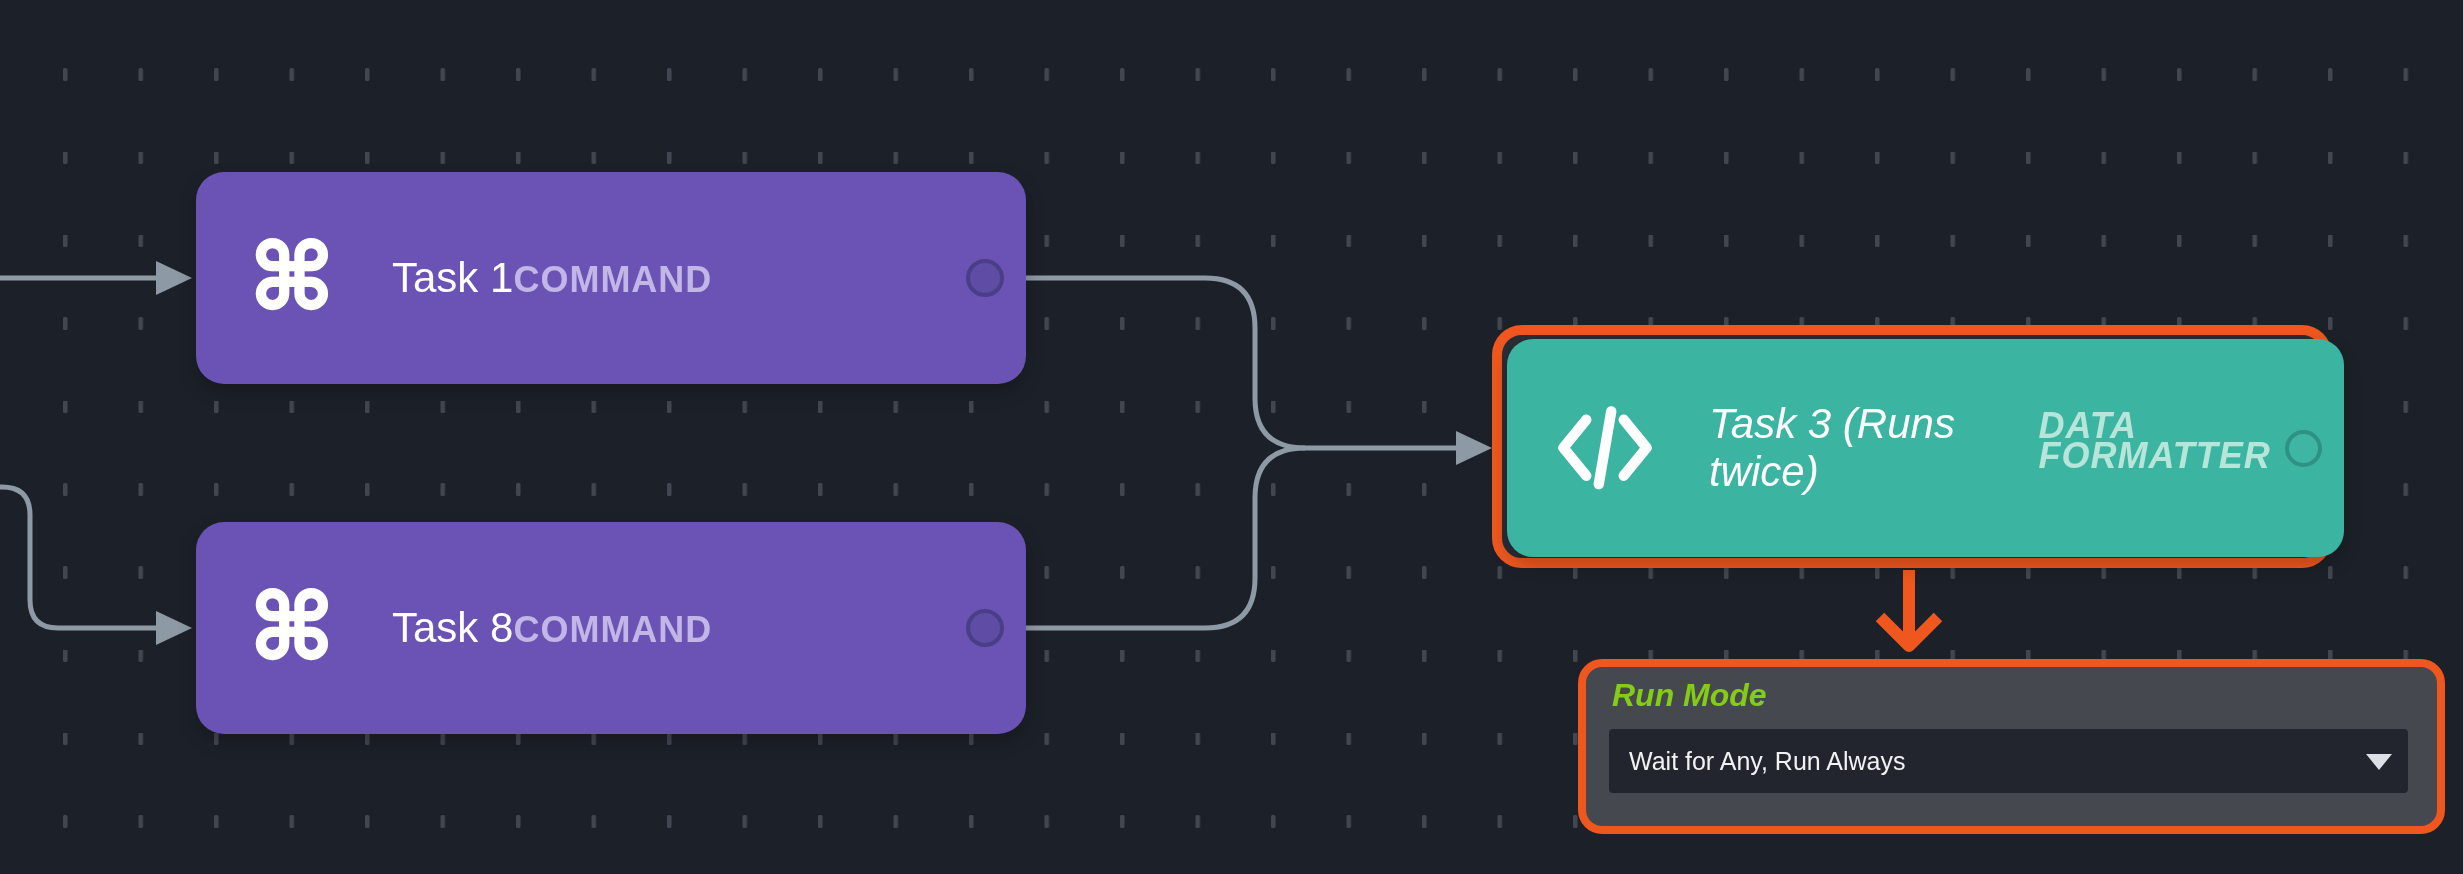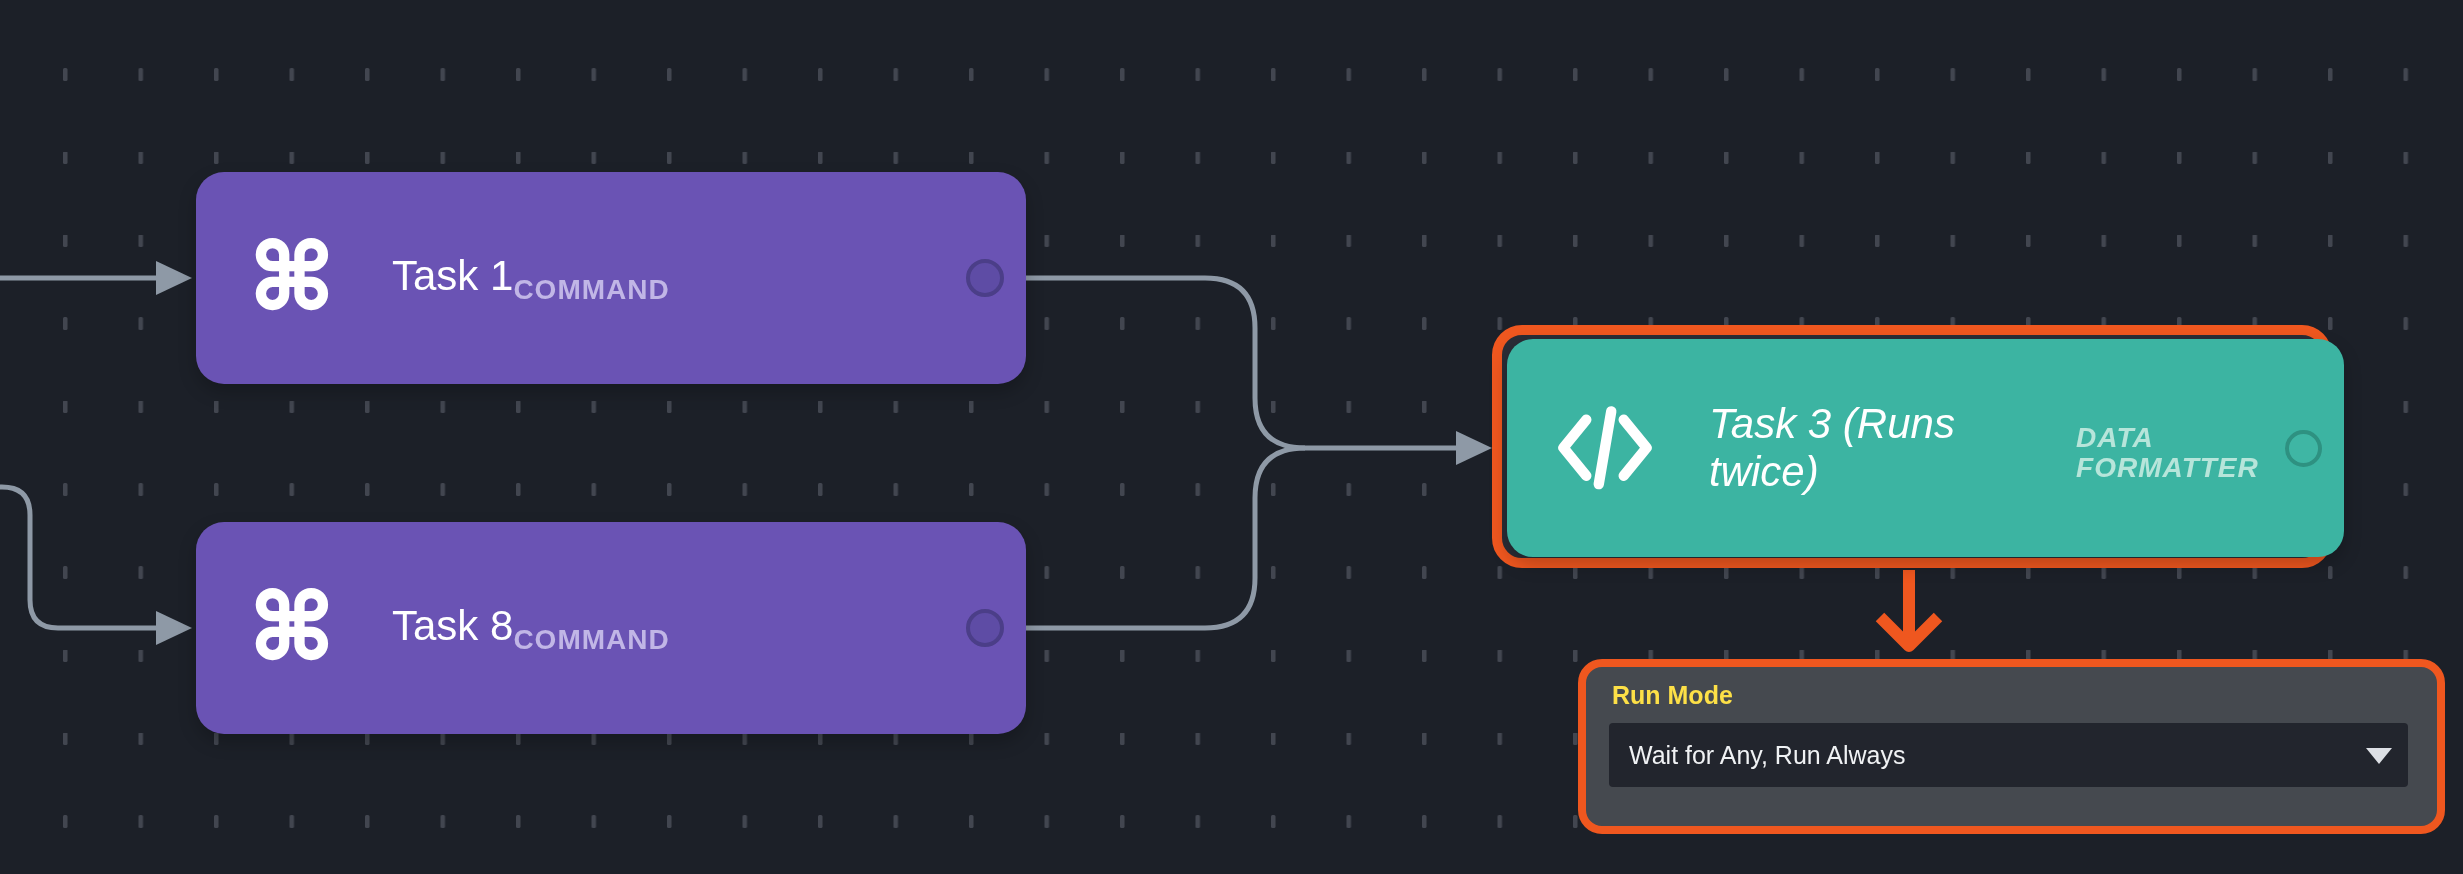--- a/index.html
+++ b/index.html
@@ -20,21 +20,21 @@
   .node-task3{left:1507px;top:339px;width:791px;height:218px;background:#3cb4a2;border-radius:26px;padding-left:46px;font-style:italic;}
   .node-icon-glyph{
     display:block;width:88px;flex:0 0 88px;margin-right:56px;
     font-family:"DejaVu Sans",sans-serif;font-size:92px;line-height:1;
     color:#ffffff;font-weight:bold;-webkit-text-stroke:2.5px #ffffff;
     text-align:center;
   }
   .node-icon-svg{display:block;width:104px;flex:0 0 104px;margin-right:52px;}
   .node-text{display:flex;flex-direction:row;}
   .node-title{font-size:42px;line-height:48px;color:#ffffff;font-weight:400;}
-  .node-subtitle{font-size:28px;line-height:30px;font-weight:700;letter-spacing:1px;margin-top:23px;}
+  .node-subtitle{font-size:36px;line-height:30px;font-weight:700;letter-spacing:1px;margin-top:11px;}
   .node-task1 .node-subtitle,.node-task2 .node-subtitle{color:#c1b6e6;}
   .node-task3 .node-subtitle{color:#b7e5da;}
   
   .selection-outline{
     position:absolute;left:1492px;top:325px;width:840px;height:243px;
     box-sizing:border-box;border:10px solid #ef571f;border-radius:30px;
     background:#2a2d36;z-index:1;
   }
   
   .port{position:absolute;box-sizing:border-box;border-radius:50%;z-index:3;cursor:pointer;}
@@ -44,24 +44,24 @@
   .port-task2{left:966px;top:609px;}
   .port-task3{left:2285px;top:430px;}
   
   .param-panel{
     position:absolute;left:1578px;top:659px;width:867px;height:175px;
     box-sizing:border-box;border:8px solid #ef571f;border-radius:24px;
     background:#45494f;z-index:2;
   }
   .param-label{
     position:absolute;left:26px;top:13px;
-    font-size:25px;line-height:30px;font-weight:700;color:#fde047;
+    font-size:32px;line-height:30px;font-weight:700;color:#84cc16;font-style:italic;
   }
   .param-dropdown{
-    position:absolute;left:23px;top:56px;width:799px;height:64px;
+    position:absolute;left:23px;top:62px;width:799px;height:64px;
     box-sizing:border-box;background:#22252d;border-radius:4px;
     display:flex;align-items:center;cursor:pointer;text-align:right;
   }
   .param-dropdown-value{
     padding-left:20px;font-size:25px;color:#f0f2f4;font-weight:400;
     white-space:nowrap;
   }
   .dropdown-caret{
     position:absolute;right:16px;top:50%;margin-top:-7px;
     width:0;height:0;

